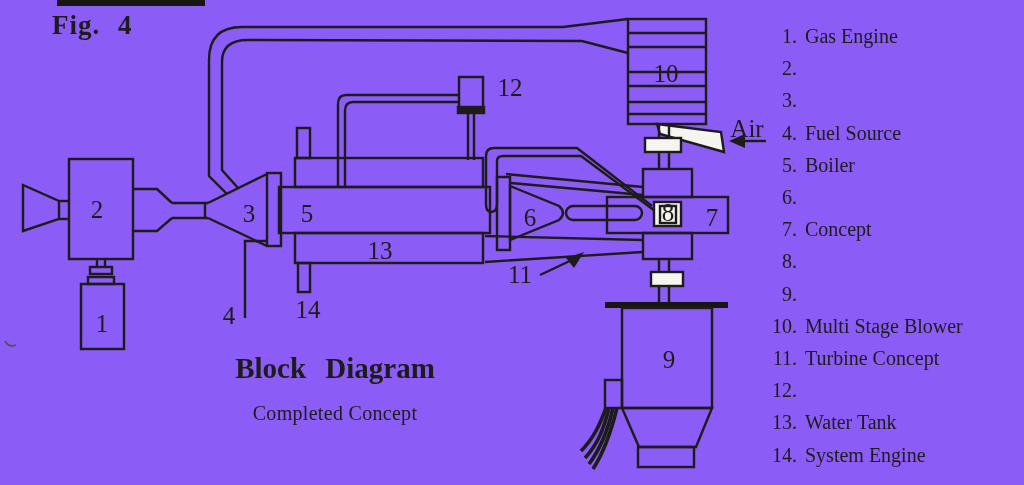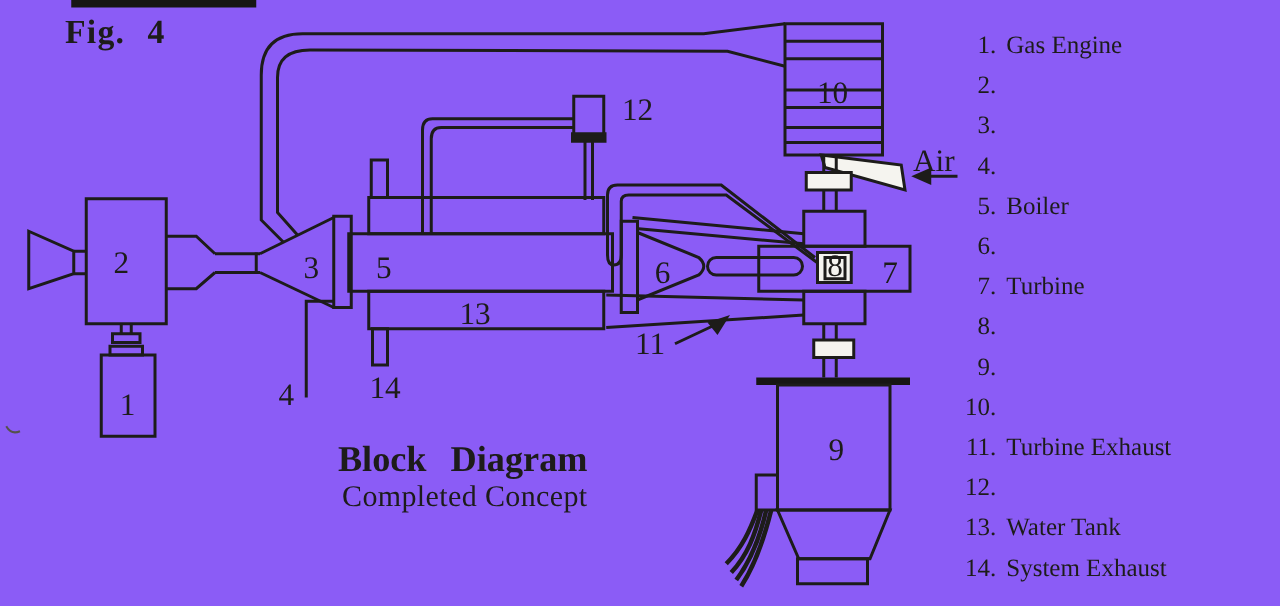--- a/index.html
+++ b/index.html
@@ -11,23 +11,23 @@
   svg.diagram { position:absolute; left:0; top:0; }
   svg.diagram * { vector-effect:none; }
   svg text {
     font-family:"Liberation Serif", serif;
     fill:#1d1c1a; font-size:25px; text-anchor:middle;
   }
   .fig-label {
     position:absolute; left:52px; top:10px;
     font-size:27px; font-weight:bold; letter-spacing:1px; word-spacing:10px;
   }
-  .caption { position:absolute; left:200px; top:352px; width:270px; text-align:right; }
+  .caption { position:absolute; left:200px; top:352px; width:270px; text-align:center; }
   .caption-title { font-size:29px; font-weight:bold; word-spacing:12px; }
-  .caption-sub { margin-top:0; font-size:24px; letter-spacing:0.3px; }
+  .caption-sub { margin-top:17px; font-size:20px; letter-spacing:0.3px; }
   .legend {
     position:absolute; left:762px; top:20px; margin:0; padding:0;
     list-style:none; font-size:20px; width:258px;
   }
   .legend li { display:flex; line-height:32.2px; white-space:nowrap; }
   .legend .num { width:35px; text-align:right; margin-right:8px; flex:0 0 auto; }
 </style>
 </head>
 <body>
 
@@ -202,51 +202,53 @@
         <span class="lbl">Gas Engine</span>
       </li>
     <li>
         <span class="num">2.</span>
       </li>
     <li>
         <span class="num">3.</span>
       </li>
     <li>
         <span class="num">4.</span>
+        <span class="lbl">Fuel Source</span>
       </li>
     <li>
         <span class="num">5.</span>
         <span class="lbl">Boiler</span>
       </li>
     <li>
         <span class="num">6.</span>
       </li>
     <li>
         <span class="num">7.</span>
-        <span class="lbl">Turbine</span>
+        <span class="lbl">Concept</span>
       </li>
     <li>
         <span class="num">8.</span>
       </li>
     <li>
         <span class="num">9.</span>
       </li>
     <li>
         <span class="num">10.</span>
+        <span class="lbl">Multi Stage Blower</span>
       </li>
     <li>
         <span class="num">11.</span>
-        <span class="lbl">Turbine Exhaust</span>
+        <span class="lbl">Turbine Concept</span>
       </li>
     <li>
         <span class="num">12.</span>
       </li>
     <li>
         <span class="num">13.</span>
         <span class="lbl">Water Tank</span>
       </li>
     <li>
         <span class="num">14.</span>
-        <span class="lbl">System Exhaust</span>
+        <span class="lbl">System Engine</span>
       </li>
   </ol>
 
 </div>
 
 </body></html>

